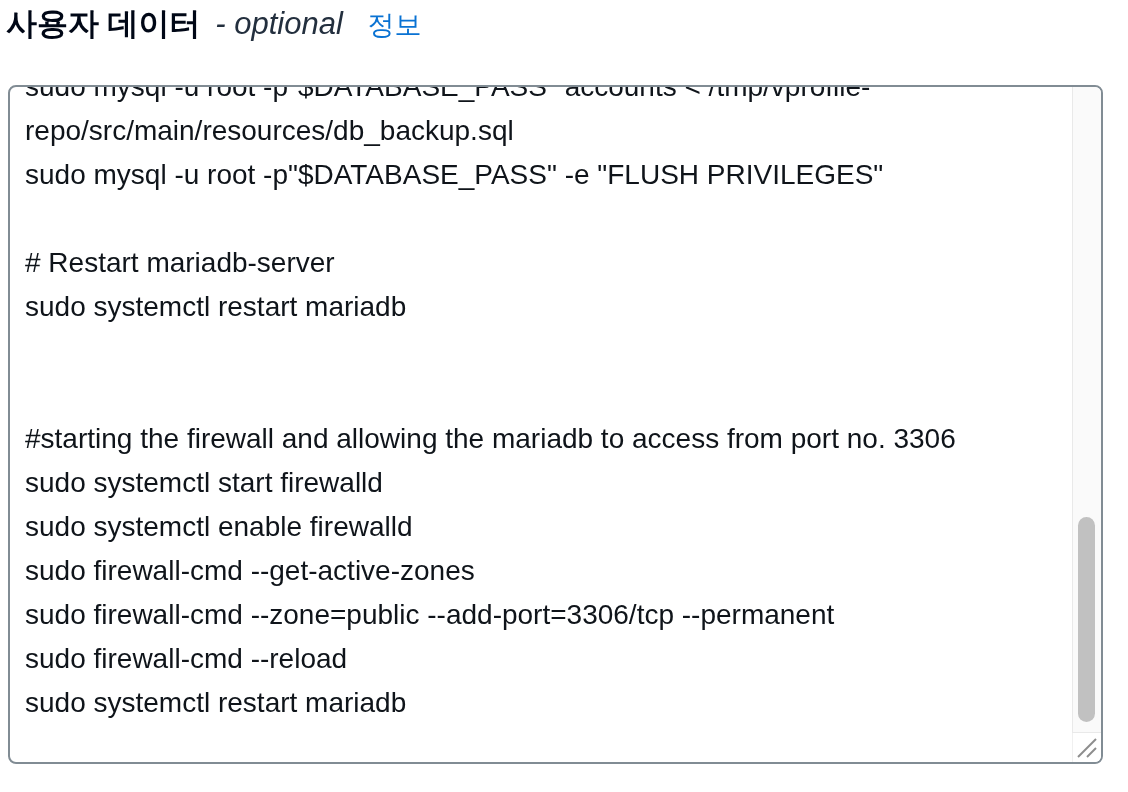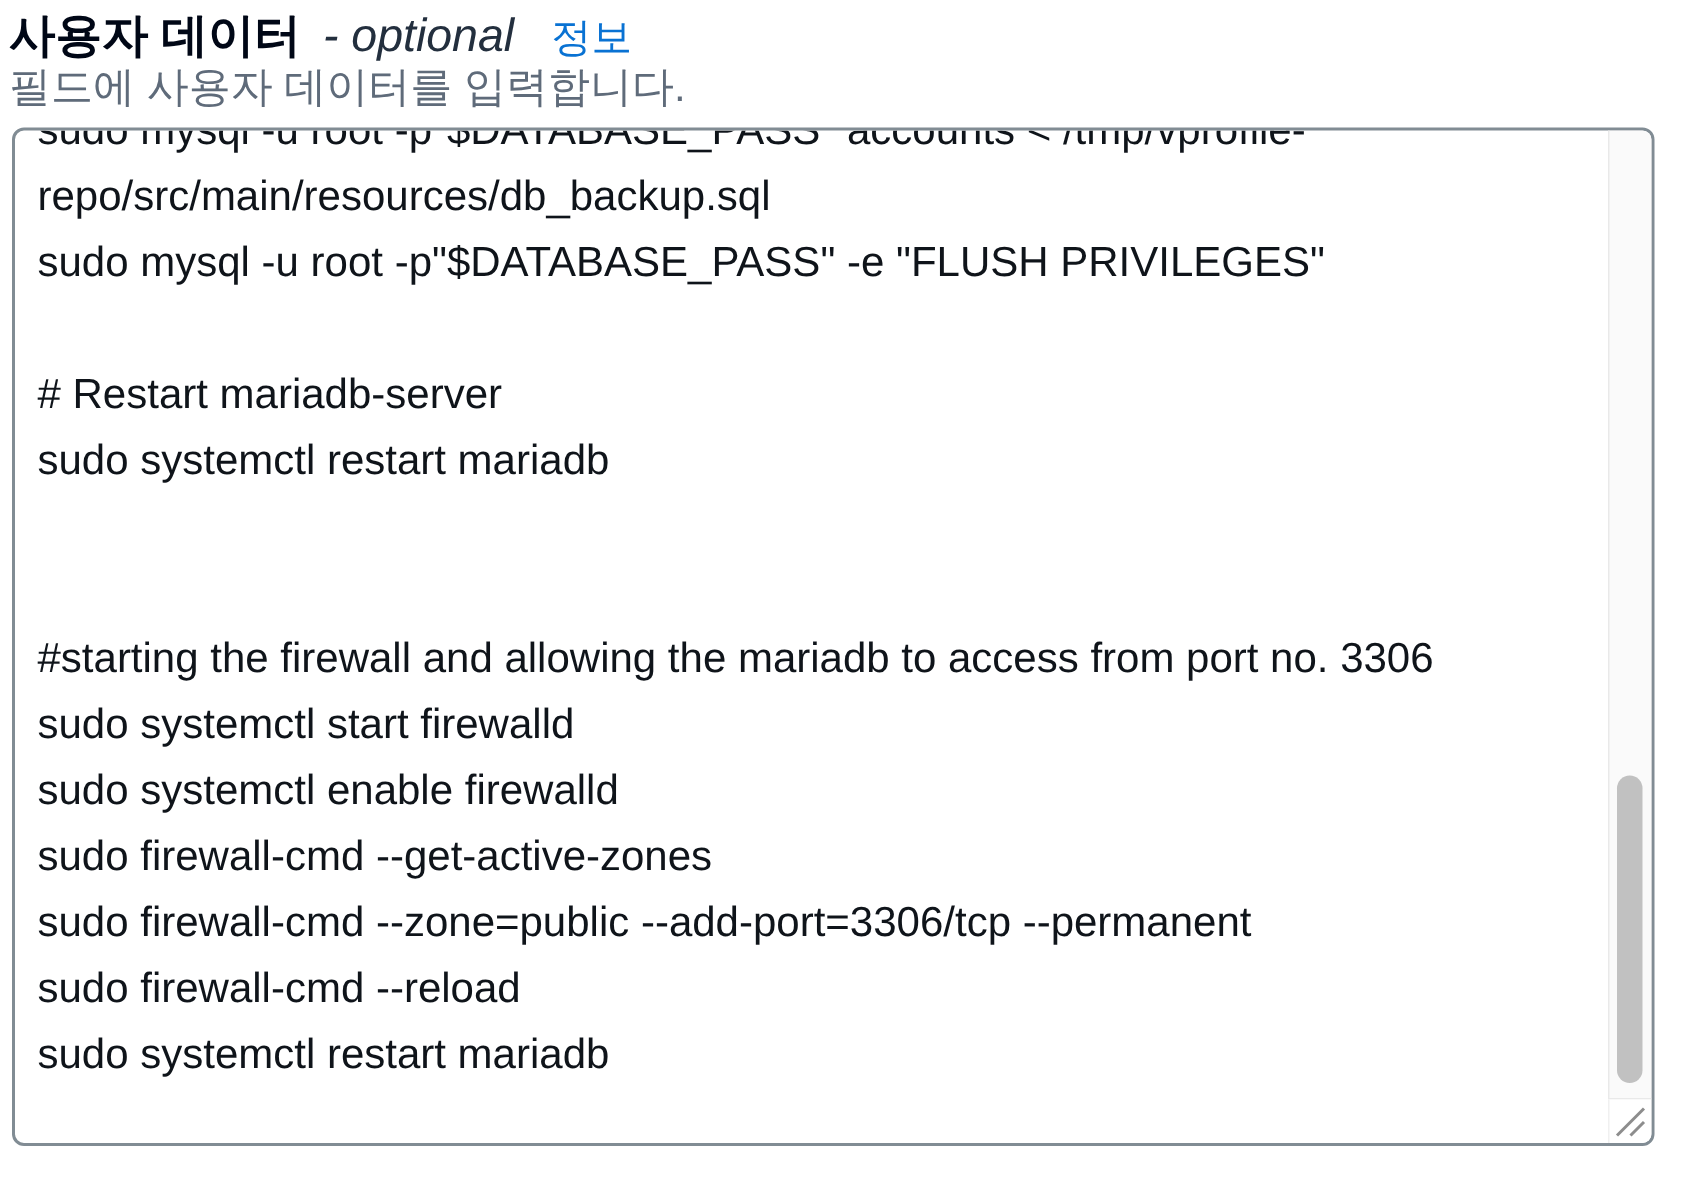--- a/index.html
+++ b/index.html
@@ -123,21 +123,20 @@
 <body>
 
 <div class="page">
 
   <div class="field-header">
     <span class="field-label">사용자 데이터</span>
     <span class="optional-label">- optional</span>
     <a class="info-link">정보</a>
   </div>
 
-  <div class="field-description">필드에 사용자 데이터를 입력합니다.</div>
 
   <div class="user-data-box">
     <div class="user-data-clip">
       <pre class="user-data-text">sudo mysql -u root -p"$DATABASE_PASS" accounts &lt; /tmp/vprofile-
 repo/src/main/resources/db_backup.sql
 sudo mysql -u root -p"$DATABASE_PASS" -e "FLUSH PRIVILEGES"
 
 # Restart mariadb-server
 sudo systemctl restart mariadb
 

